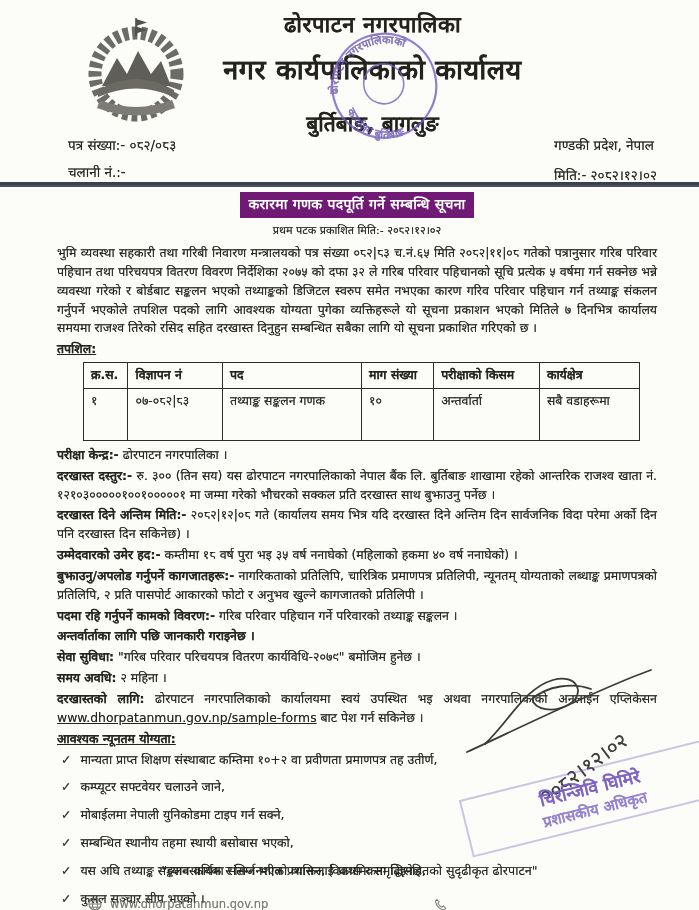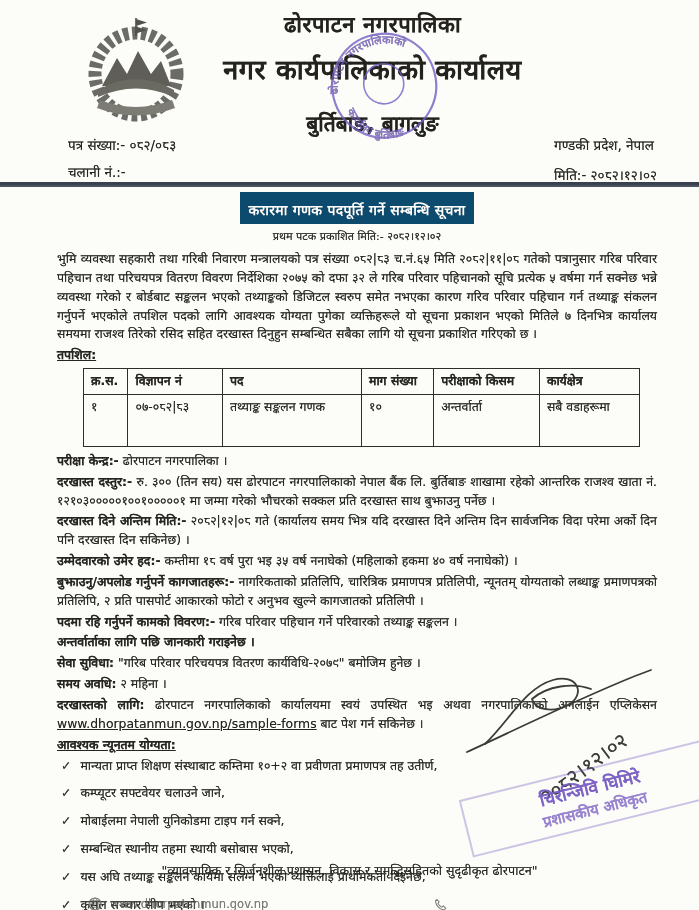--- a/index.html
+++ b/index.html
@@ -24,22 +24,22 @@
   .meta-l div { margin-bottom:9px; }
   .meta-r { position:absolute; right:42px; top:136px; font-size:13.5px; text-align:left; }
   .meta-r .prov { margin-bottom:12px; }
 
   .rule { position:absolute; left:0; top:182px; width:699px; height:5px;
           border-top:3px solid #39414f; border-bottom:2px solid #4a5260; }
 
   
   .content { position:absolute; left:57px; top:192px; width:600px; font-size:12.4px; line-height:1.52; text-align:justify; }
   .center { text-align:center; }
-  .notice-title { display:inline-block; background:#0c4a6e; color:#fff; font-weight:bold;
-                  font-size:14px; padding:8px 9px 3px; letter-spacing:.3px; }
+  .notice-title { display:inline-block; background:#701a75; color:#fff; font-weight:bold;
+                  font-size:14px; padding:2px 9px 3px; letter-spacing:.3px; }
   .published { font-size:11px; margin-top:5px; margin-bottom:4px; }
   .b { font-weight:bold; }
   .u { text-decoration:underline; }
   p.ln { margin-bottom:2px; }
   .link { text-decoration:underline; }
 
   table { border-collapse:collapse; width:557px; margin:3px 0 5px 26px; font-size:12.4px;padding-left:32px; }
   th,td { border:1.6px solid #2e2d29; padding:3px 7px; text-align:left; vertical-align:top; }
   th { font-weight:bold; white-space:nowrap; }
   td { height:52px; }

